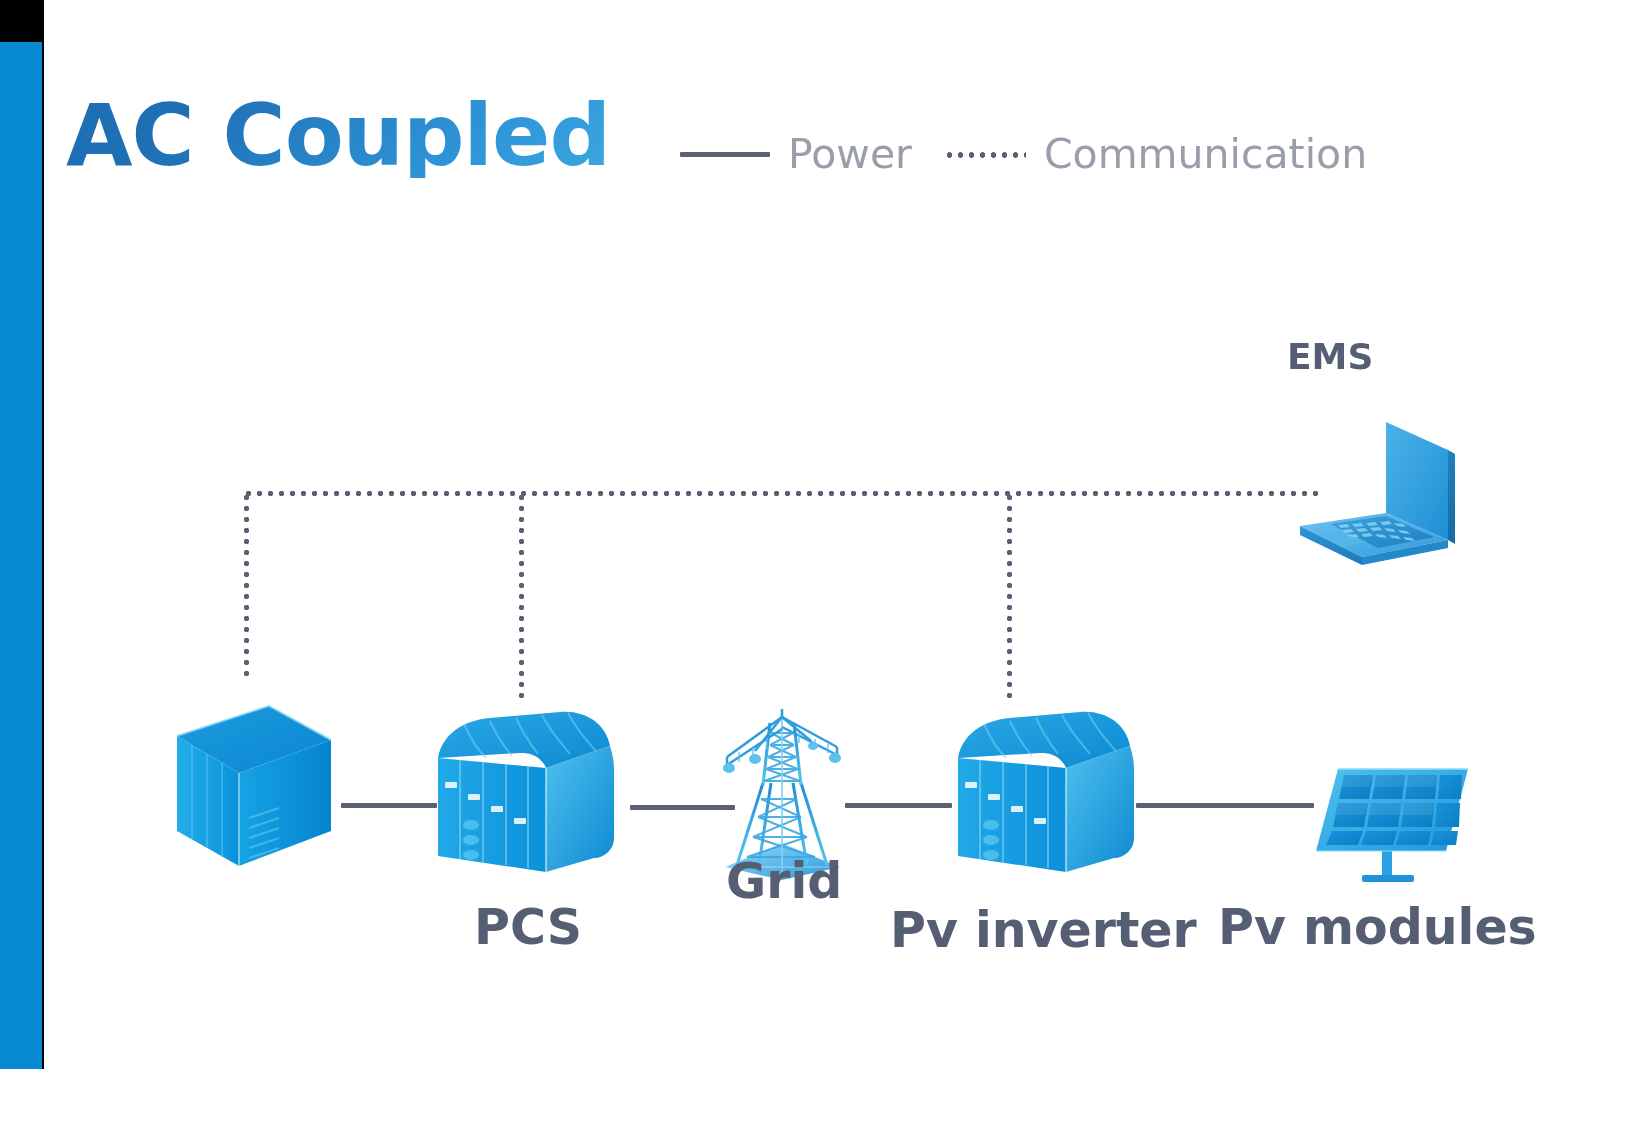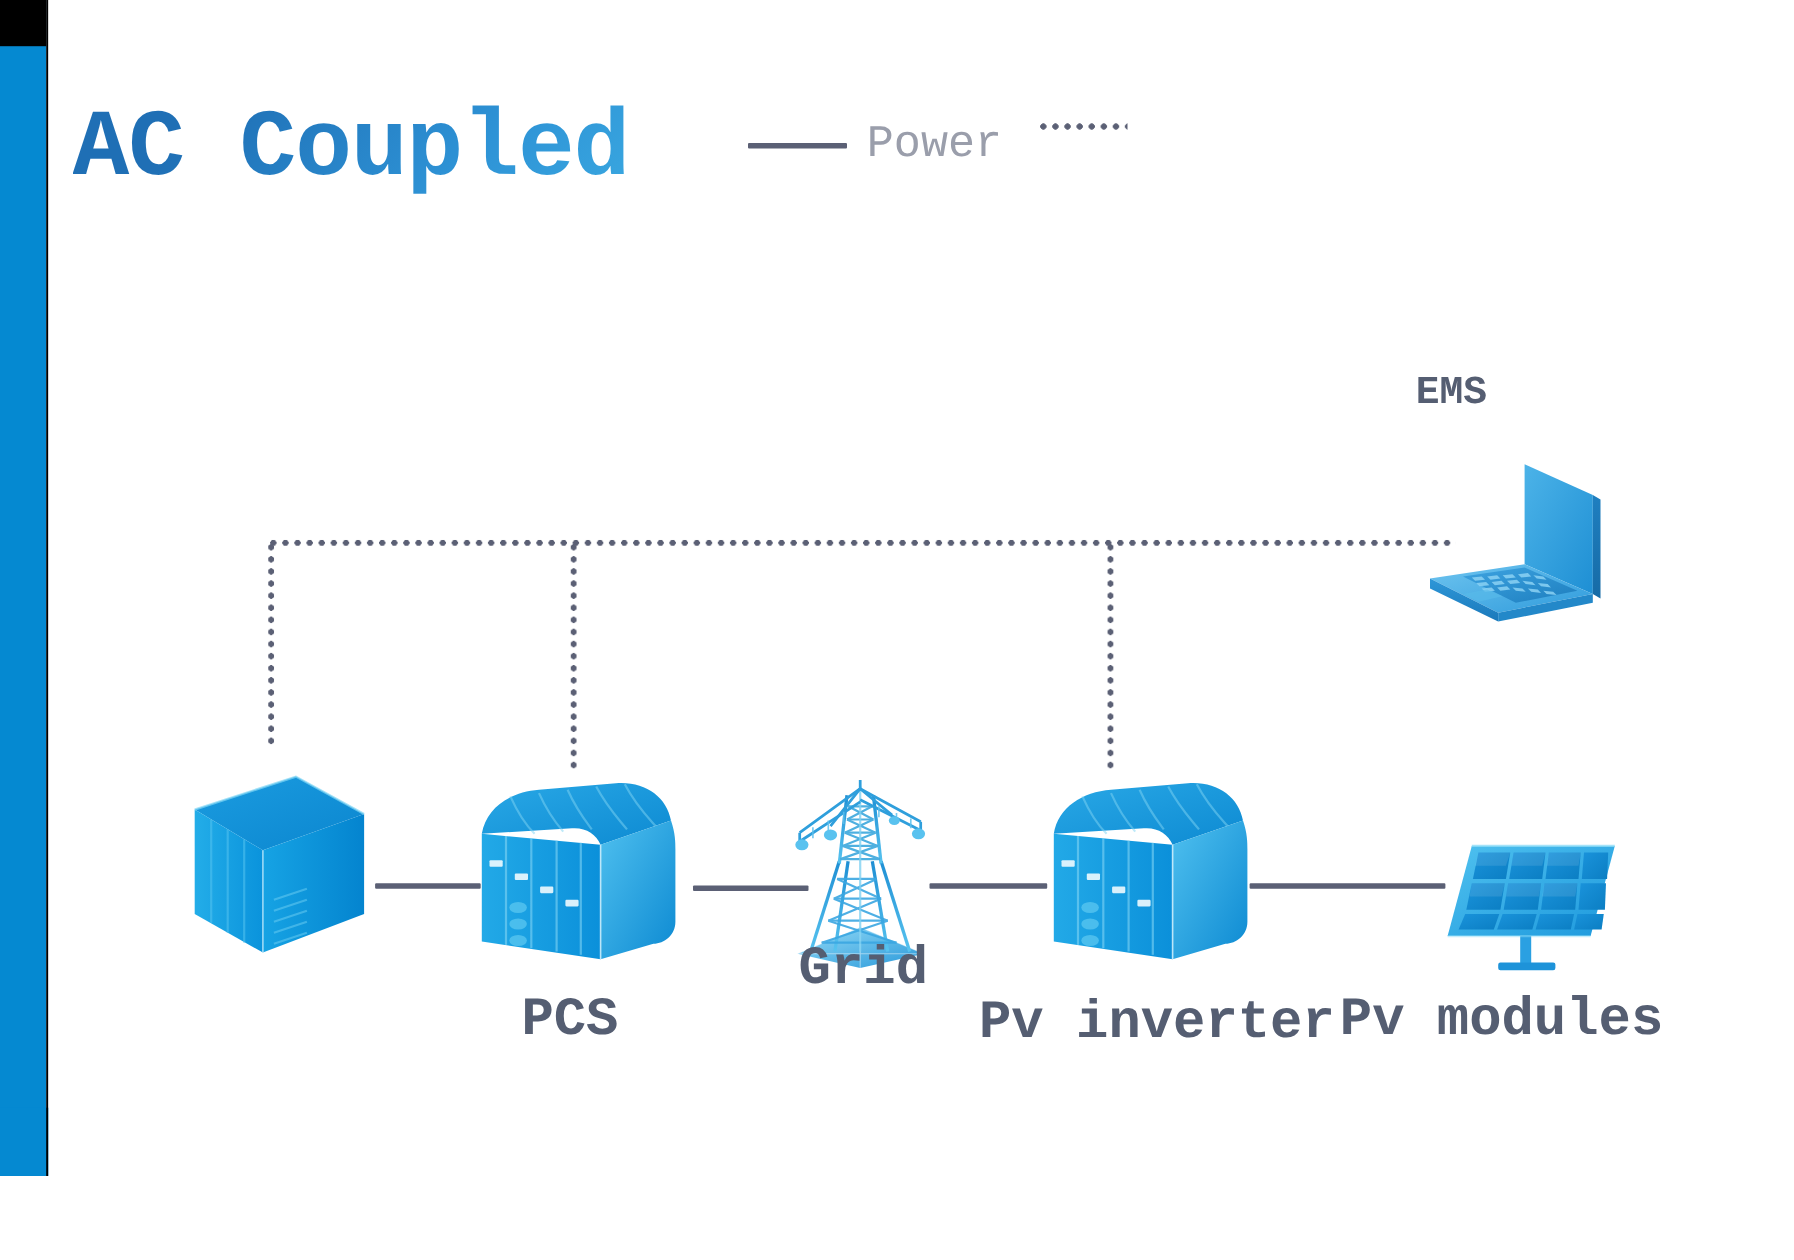--- a/index.html
+++ b/index.html
@@ -1,18 +1,18 @@
 <!DOCTYPE html>
 <html><head>
 <meta charset="utf-8">
 <style>
   html,body{margin:0;padding:0;background:#ffffff;}
   body{width:1631px;height:1145px;font-family:"DejaVu Sans","Liberation Sans",sans-serif;}
 
-  #page{position:relative;width:1631px;height:1069px;background:#ffffff;overflow:hidden;font-family:Liberation Mono, monospace;}
+  #page{position:relative;width:1631px;height:1069px;background:#ffffff;overflow:hidden;}
 
   
   .frame-left{position:absolute;left:0;top:0;width:42px;height:1145px;background:#0589d1;}
   .frame-left-black{position:absolute;left:0;top:0;width:42px;height:42px;background:#000000;}
   .frame-bottom{position:absolute;left:0;bottom:0;width:1631px;height:62px;background:#0589d1;}
   .frame-bottom-black{position:absolute;right:0;bottom:0;width:105px;height:62px;background:#000000;}
   .frame-hairline-v{position:absolute;left:42px;top:0;width:2px;height:1084px;background:#000000;}
   .frame-hairline-h{position:absolute;left:42px;top:1082px;width:1589px;height:2px;background:#000000;}
 
   
@@ -22,21 +22,21 @@
   .title{
     position:absolute;left:66px;top:92px;
     font-size:86px;font-weight:bold;letter-spacing:-1px;
     background:linear-gradient(135deg,#1f6fb5 0%,#1f6fb5 22%,#2e93d6 70%,#39a7e0 100%);
     -webkit-background-clip:text;background-clip:text;
     color:#1f6fb5;-webkit-text-fill-color:transparent;
     white-space:nowrap;line-height:1;
   }
 
   
-  .legend{position:absolute;left:680px;top:112px;display:flex;align-items:flex-start;gap:32px;}
+  .legend{position:absolute;left:680px;top:134px;display:flex;align-items:flex-end;gap:32px;}
   .legend-item{display:flex;align-items:center;gap:18px;}
   .legend-swatch-solid{width:90px;height:5px;background:#5b6075;border-radius:1px;}
   .legend-swatch-dotted{
     width:82px;height:6px;
     background-image:radial-gradient(circle,#5b6075 42%,rgba(0,0,0,0) 46%);
     background-size:11px 6px;background-repeat:repeat-x;background-position:left center;
   }
   .legend-label{font-size:41px;color:#9a9eab;line-height:1;}
 
   
@@ -97,20 +97,21 @@
 
   <div class="title">AC Coupled</div>
 
   <div class="legend">
     <div class="legend-item">
       <span class="legend-swatch-solid"></span>
       <span class="legend-label">Power</span>
     </div>
     <div class="legend-item">
       <span class="legend-swatch-dotted"></span>
+      <span class="legend-label">Communication</span>
     </div>
   </div>
 
   <div class="ems-label">EMS</div>
   <div class="ems-laptop">
     <svg viewBox="0 0 170 148" width="170" height="148" xmlns="http://www.w3.org/2000/svg">
       <defs>
         <linearGradient id="lidG" x1="0" y1="0" x2="1" y2="1">
           <stop offset="0" stop-color="#4cb3e8"></stop>
             <stop offset="1" stop-color="#1e8fd4"></stop>

